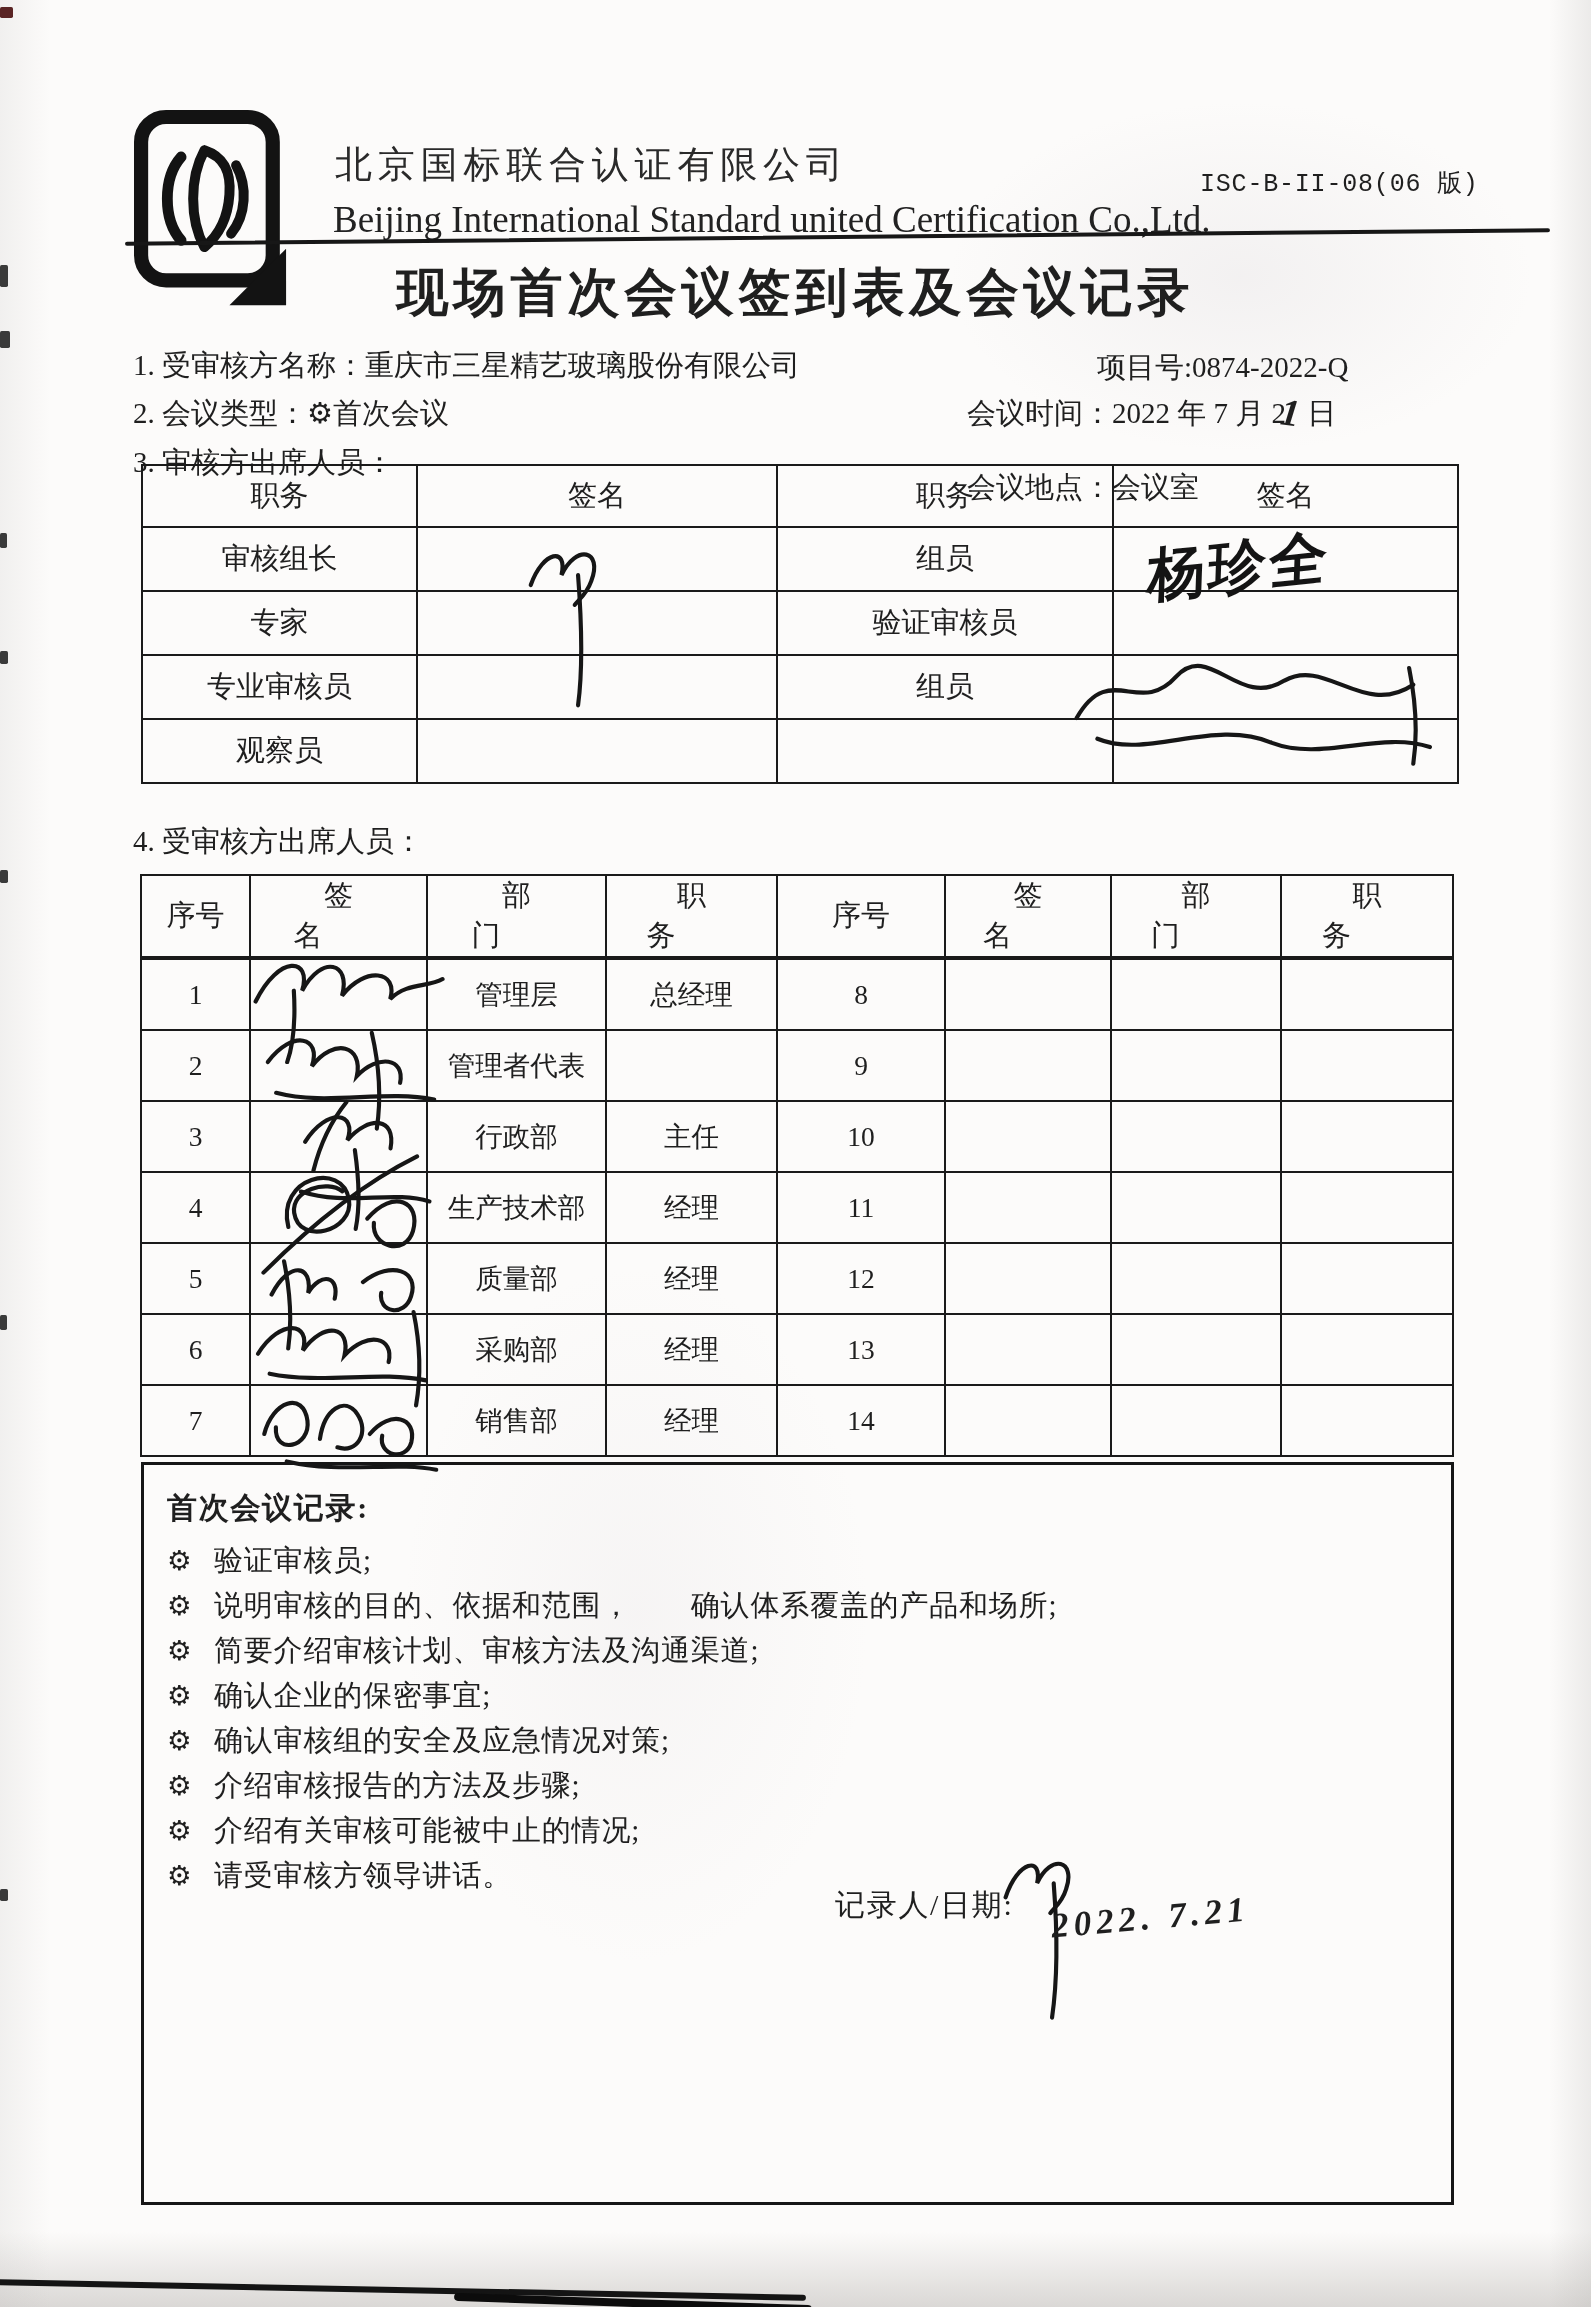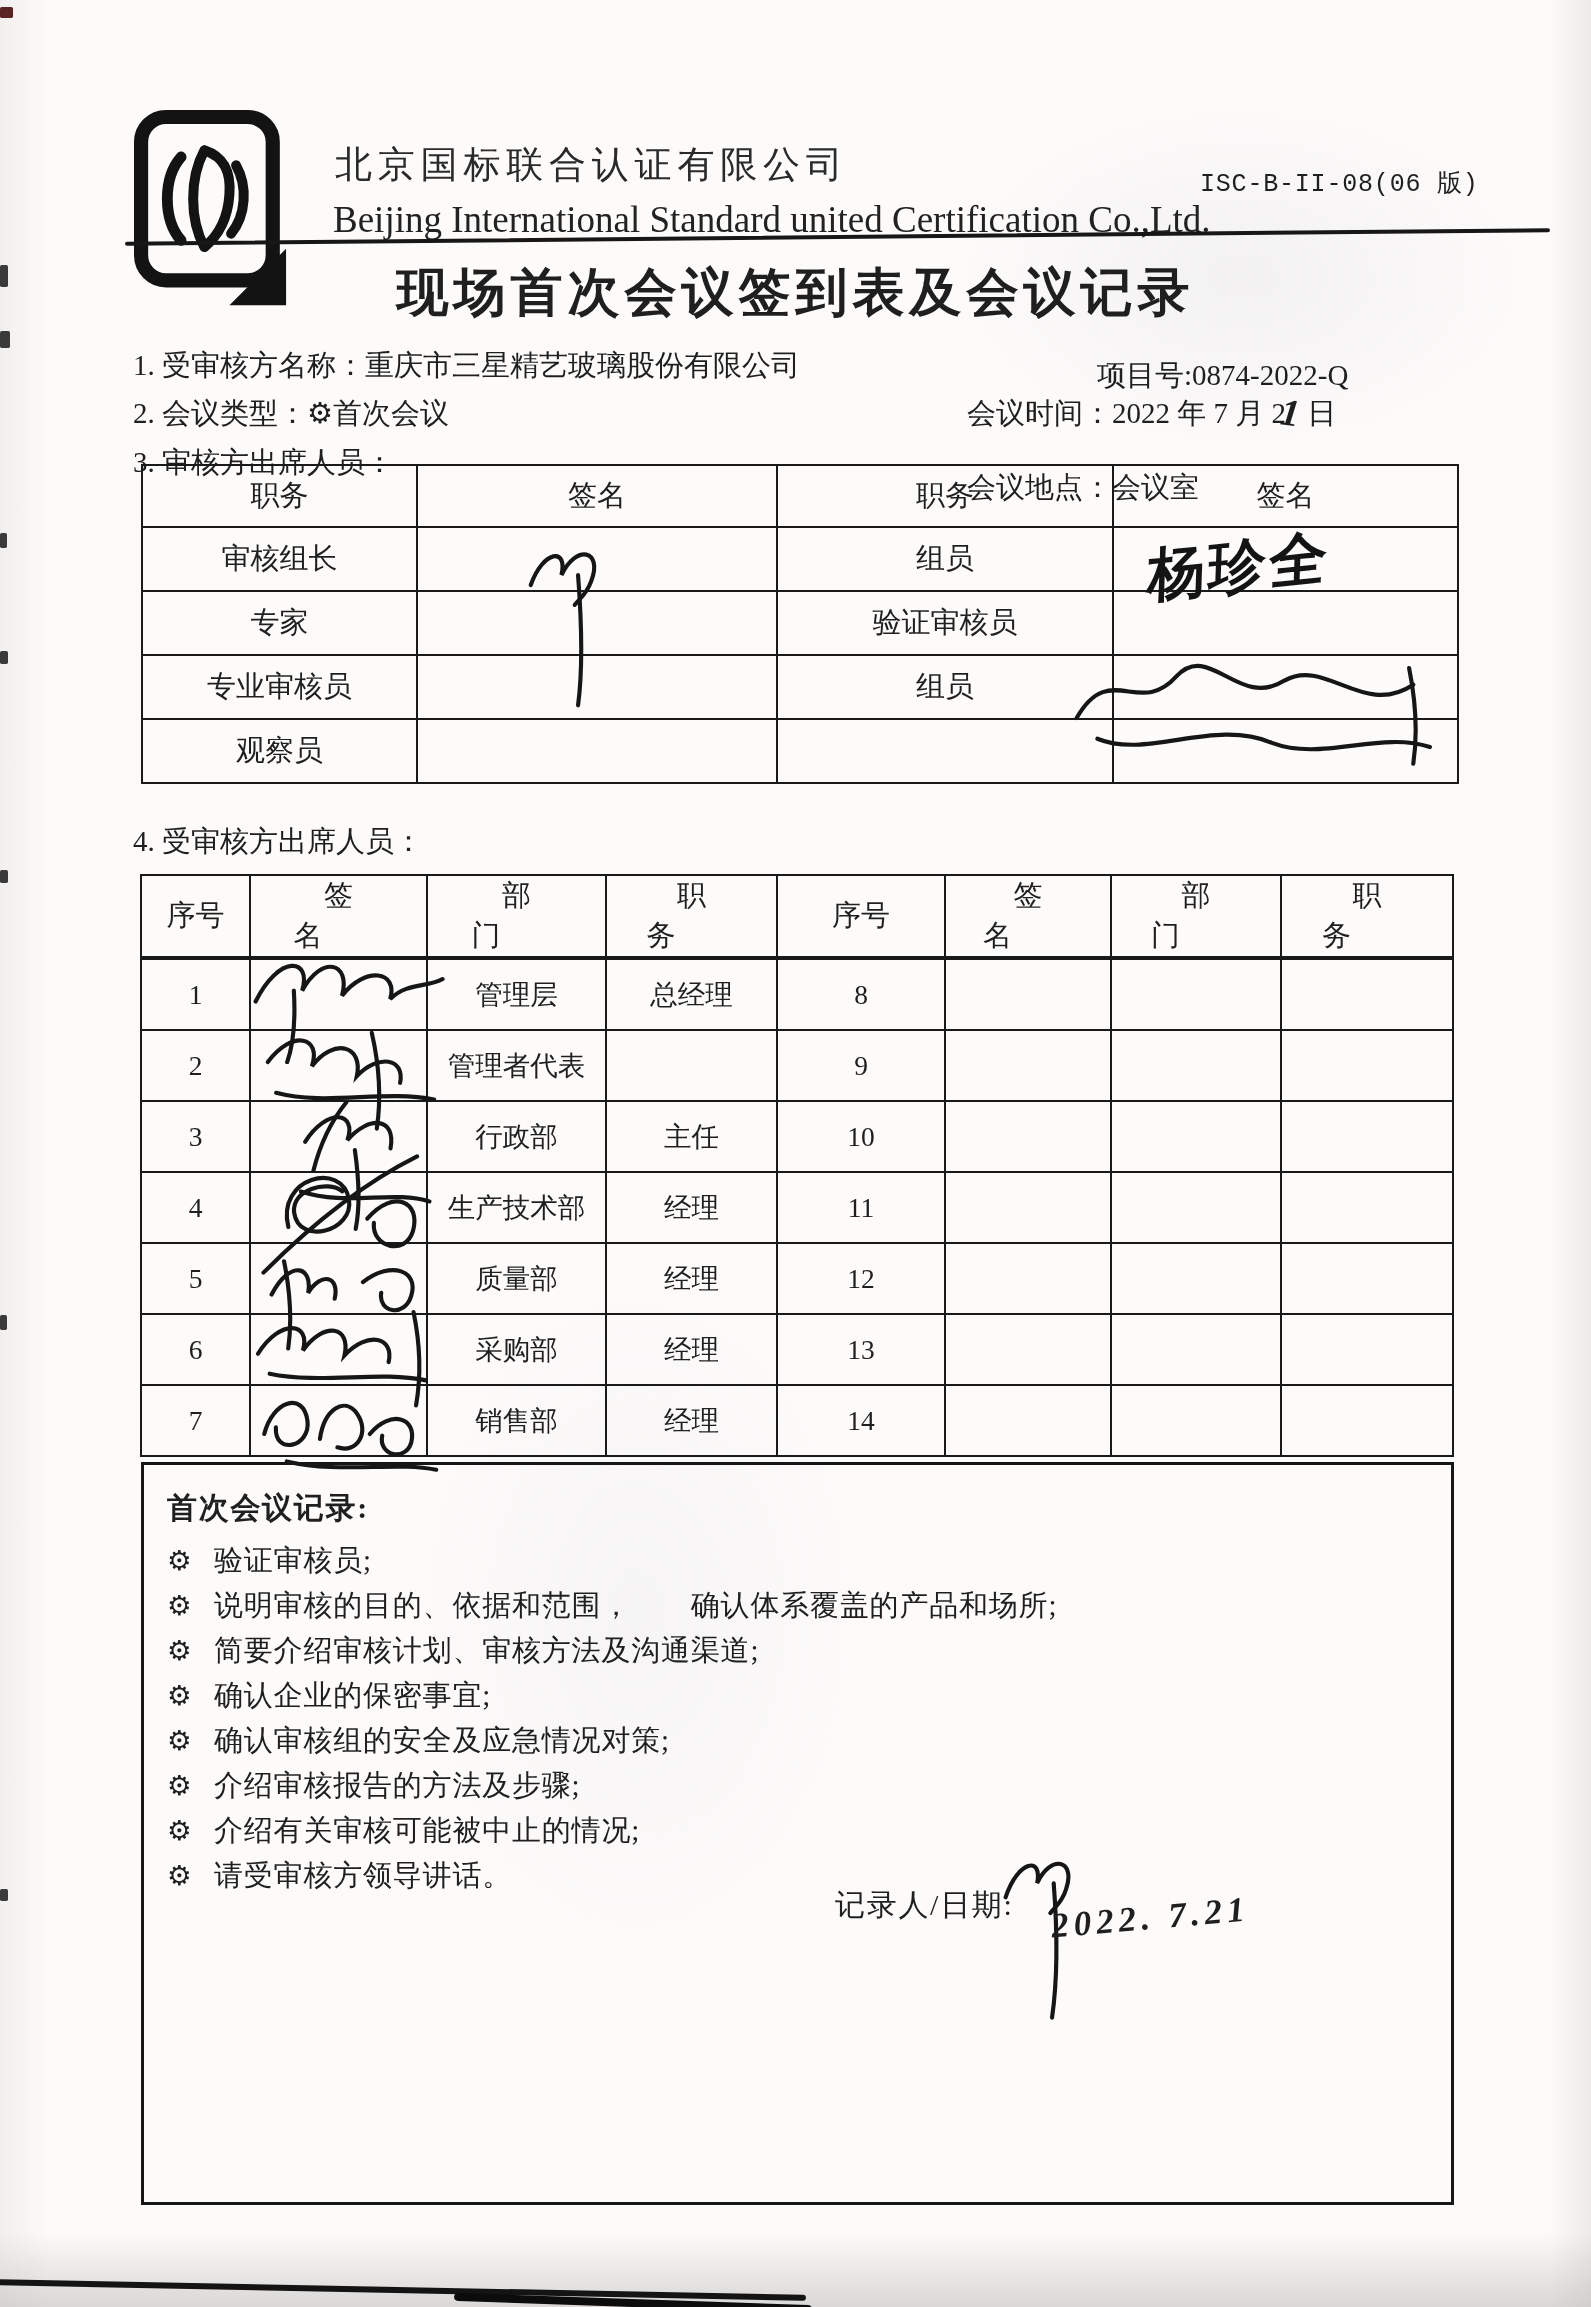--- a/index.html
+++ b/index.html
@@ -19,21 +19,21 @@
   
   .logo-box{left:131px; top:107px; width:171px; height:200px;}
   .cn-name{left:335px; top:140px; font-size:37px; letter-spacing:5.8px; color:#2a2a2a;}
   .en-name{left:333px; top:198px; font-size:37px; color:#222;}
   .doc-code{left:1200px; top:166px; font-size:25px; letter-spacing:0.8px;font-family:Liberation Mono, monospace;}
   .head-rule{left:125px; top:235px; width:1425px; height:4.2px; background:#171717; transform:rotate(-0.55deg); border-radius:2.5px;}
   .doc-title{left:0; top:258px; width:1591px; text-align:center; font-size:52px; font-weight:bold; letter-spacing:5px;}
   
   .info{font-size:29px; white-space:nowrap;}
   .i1{left:133px; top:346px;}
-  .p1{left:1097px; top:356px;}
+  .p1{left:1097px; top:348px;}
   .i2{left:133px; top:394px;}
   .t1{left:967px; top:388px;}
   .i3{left:133px; top:443px;}
   .a1{left:967px; top:436px;margin-top:32px;}
   .hand-digit{display:inline-block; font-style:italic; font-weight:bold; font-size:38px; transform:rotate(7deg) translateY(2.5px); margin-left:-5px;}
   
   table{border-collapse:collapse; table-layout:fixed;}
   td,th{border:2.5px solid #1a1a1a; font-size:29px; font-weight:normal; text-align:center; vertical-align:middle; padding:0; position:relative; overflow:visible;}
   .t-auditor{left:141px; top:464px; width:1315px;}
   .t-auditor th{height:60px;}

